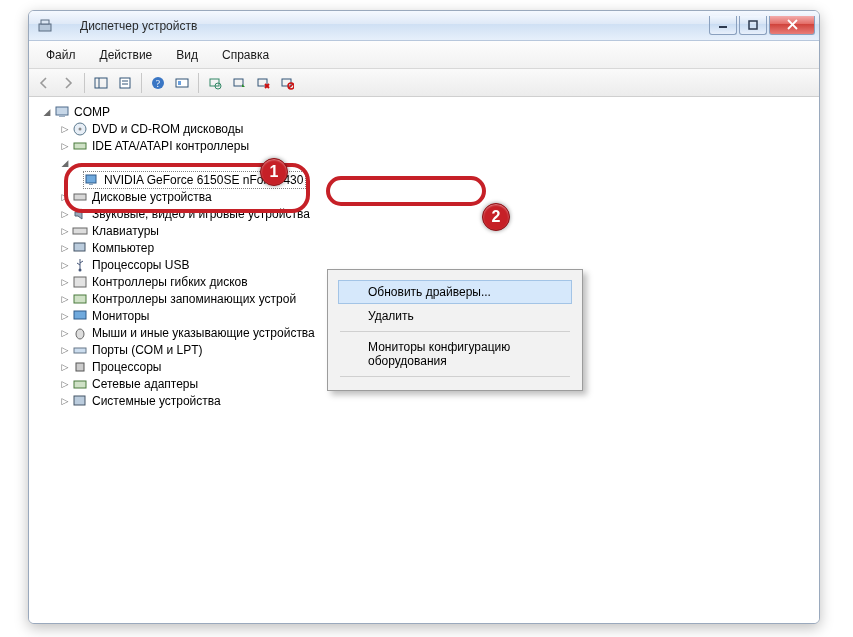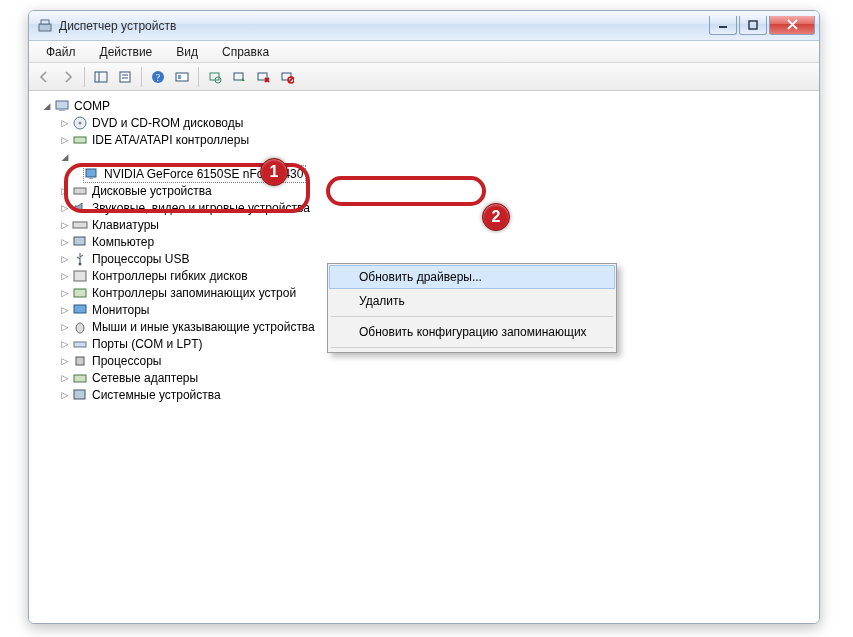--- a/index.html
+++ b/index.html
@@ -22,35 +22,36 @@
     box-shadow: 0 4px 14px rgba(0,0,0,0.25);
     display: flex; flex-direction: column;
     overflow: hidden;
   }
   .titlebar {
     height: 30px;
     background: linear-gradient(#f5f9ff, #dfe9f7 45%, #cfe0f4 46%, #e7f0fb);
     border-bottom: 1px solid #b7c7dc;
     display: flex; align-items: center;
     padding: 0 0 0 8px;
+    gap: 21px;
   }
   .titlebar .t-icon { width: 16px; height: 16px; margin-right: 6px; display:flex; align-items:center; justify-content:center; }
   .titlebar .title { color: #2a2a2a; flex: 1; }
   .win-btns { display: flex; height: 20px; margin-right: 4px; }
   .win-btn {
     width: 28px; height: 19px; margin-left: 2px;
     border: 1px solid #8aa0be; border-top: none;
     border-radius: 0 0 3px 3px;
     background: linear-gradient(#f0f6fe,#d7e4f4 45%,#c9dcf2 46%,#e8f0fb);
     display:flex; align-items:center; justify-content:center;
     font-size: 10px; color:#2d3a4f;
   }
   .win-btn.close { width: 46px; background: linear-gradient(#f3acac,#e36a64 45%,#d0433c 46%,#e97d78); color:#fff;}
   .menubar {
-    height: 22px;
+    height: 28px;
     background: linear-gradient(#fdfdfd,#f1f1f1);
     border-bottom: 1px solid #d8d8d8;
     display:flex; align-items:center;
     padding-left: 6px;
     gap: 2px;
   }
   .menu-item { padding: 3px 10px; color:#1a1a1a; border:1px solid transparent; border-radius:2px;}
   .toolbar {
     height: 28px;
     background: linear-gradient(#fafafa,#ececec);
@@ -116,25 +117,25 @@
     font-weight:bold;
     font-size:16px;
     border-radius:50%;
     display:flex; align-items:center; justify-content:center;
     box-shadow: 0 0 4px rgba(0,0,0,0.4), inset 0 1px 2px rgba(255,255,255,0.5);
     border:1px solid #8e1318;
   }
   .ctx-menu {
     position:absolute;
     left: 298px; top: 172px;
-    width: 290px;
+    width: 256px;
     background:#f2f2f2;
     border:1px solid #9c9c9c;
     box-shadow: 4px 4px 6px rgba(0,0,0,0.25);
-    padding: 1px;
+    padding: 10px;
     z-index: 5;
   }
   .ctx-item {
     padding: 5px 10px 5px 30px;
     font-size:12px;
     color:#000;
     position:relative;
   }
   .ctx-item.hl { background:#d6e8fb; border:1px solid #a3c4e6; padding: 4px 9px 4px 29px; }
   .ctx-sep { height:1px; background:#d0d0d0; margin: 3px 2px; }
@@ -415,21 +416,21 @@
             </svg>
           </span>
           <span class="lbl">Системные устройства</span>
         </div>
     </div>
 
     <div class="ctx-menu">
       <div class="ctx-item hl">Обновить драйверы...</div>
       <div class="ctx-item">Удалить</div>
       <div class="ctx-sep"></div>
-      <div class="ctx-item">Обновить конфигурацию запоминающих</div>
+      <div class="ctx-item">Мониторы конфигурацию оборудования</div>
       <div class="ctx-sep"></div>
     </div>
 
   </div>
 </div>
 
 <div class="callout" style="left:64px; top:163px; width:246px; height:50px;"></div>
 <div class="callout-badge" style="left:260px; top:158px;">1</div>
 <div class="callout" style="left:326px; top:176px; width:160px; height:30px;"></div>
 <div class="callout-badge" style="left:482px; top:203px;">2</div>

